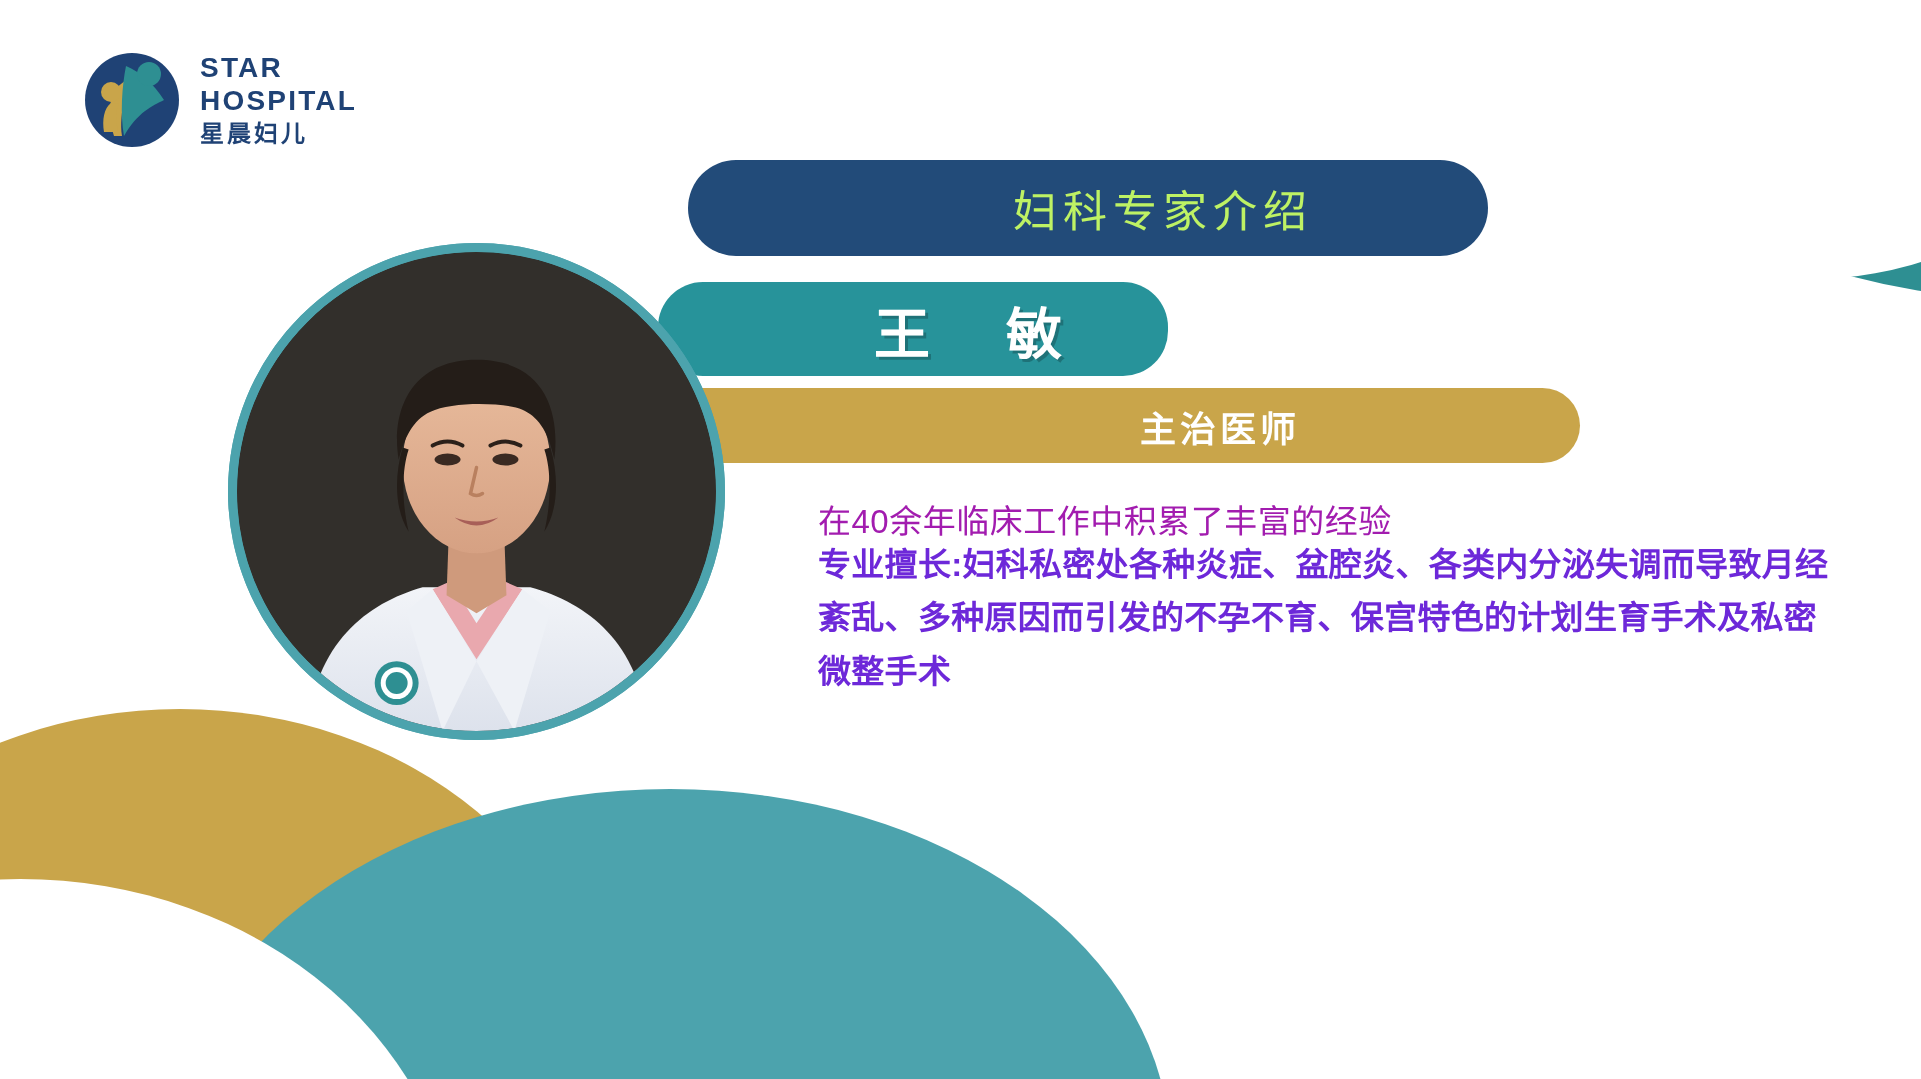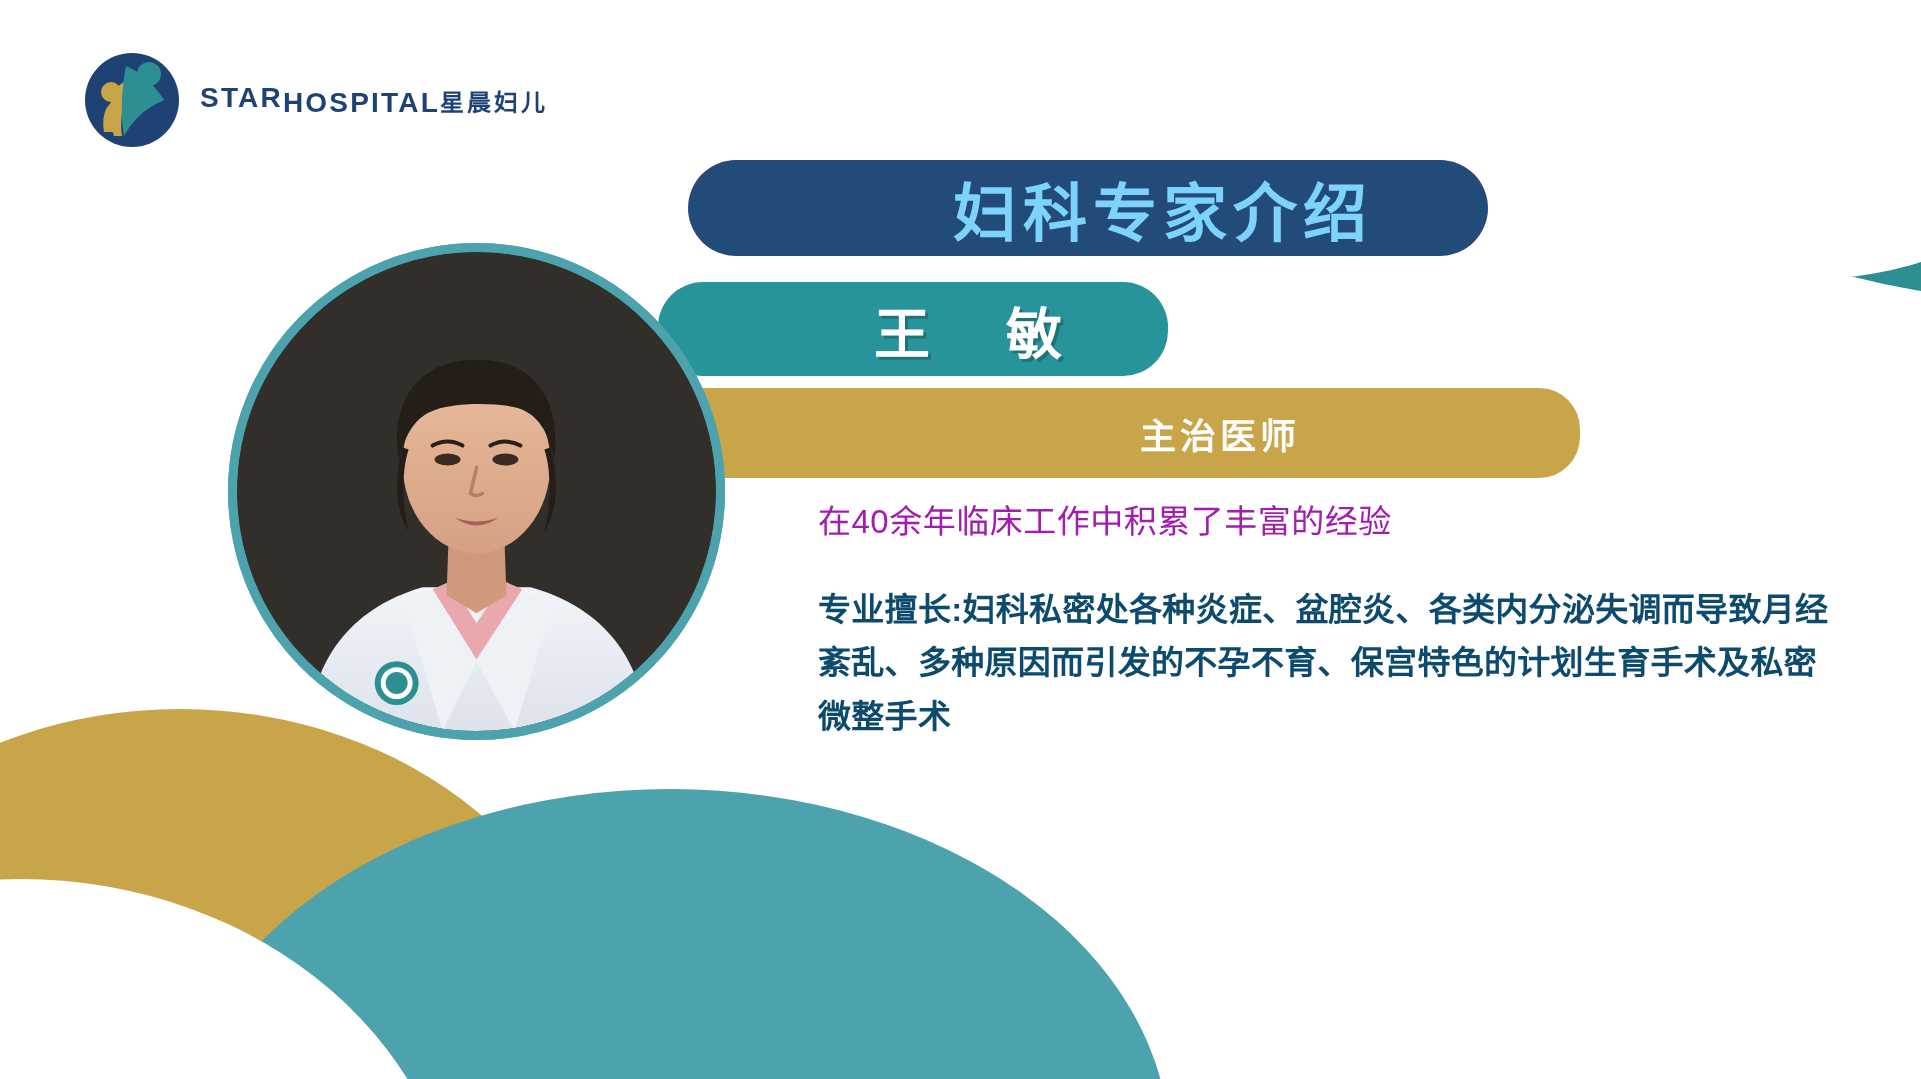--- a/index.html
+++ b/index.html
@@ -70,21 +70,21 @@
   .logo {
     position: absolute;
     left: 78px;
     top: 46px;
     display: flex;
     align-items: center;
     gap: 14px;
     z-index: 6;
   }
   .logo-mark { width: 108px; height: 108px; display: block; }
-  .logo-text { display: flex; line-height: 1; }
+  .logo-text { display: flex; flex-direction: column; line-height: 1; }
   .logo-en {
     font-family: "Liberation Sans", sans-serif;
     font-weight: 700;
     font-size: 28px;
     letter-spacing: 2.2px;
     color: #1f4275;
   }
   .logo-en.line2 { margin-top: 5px; }
   .logo-cn {
     margin-top: 7px;
@@ -137,24 +137,24 @@
     top: 160px;
     width: 800px;
     height: 96px;
     background: #224b79;
     border-radius: 48px;
     justify-content: center;
     padding-left: 150px;
   }
   .banner-title .txt {
     font-family: "Liberation Serif", "DejaVu Serif", serif;
-    font-weight: 700;
-    font-size: 64px;
+    font-weight: 400;
+    font-size: 44px;
     letter-spacing: 6px;
-    color: #7dd3fc;
+    color: #bef264;
     white-space: nowrap;
   }
   .banner-name {
     left: 658px;
     top: 282px;
     width: 510px;
     height: 94px;
     background: #27939a;
     border-radius: 45px;
     justify-content: center;
@@ -165,21 +165,21 @@
     font-size: 56px;
     letter-spacing: 10px;
     color: #ffffff;
     white-space: nowrap;
     text-shadow: 3px 3px 0 rgba(0,0,0,0.22);
   }
   .banner-role {
     left: 640px;
     top: 388px;
     width: 940px;
-    height: 90px;
+    height: 75px;
     background: #c9a54a;
     border-radius: 41px;
     justify-content: center;
     padding-left: 220px;
   }
   .banner-role .txt {
     font-weight: 700;
     font-size: 36px;
     letter-spacing: 4px;
     color: #ffffff;
@@ -195,24 +195,23 @@
     z-index: 4;
   }
   .copy-line {
     font-size: 33px;
     line-height: 1.0;
     color: #a21caf;
     font-weight: 500;
     letter-spacing: 0.5px;
   }
   .copy-para {
-    margin-top: 45px;
     font-size: 33px;
     line-height: 1.62;
-    color: #0c4a6e;
+    color: #6d28d9;
     font-weight: 600;
     letter-spacing: 0.3px;
   }
   .copy-para .lead { font-weight: 700; }
 </style>
 </head>
 <body>
 
 <div class="slide">
 

